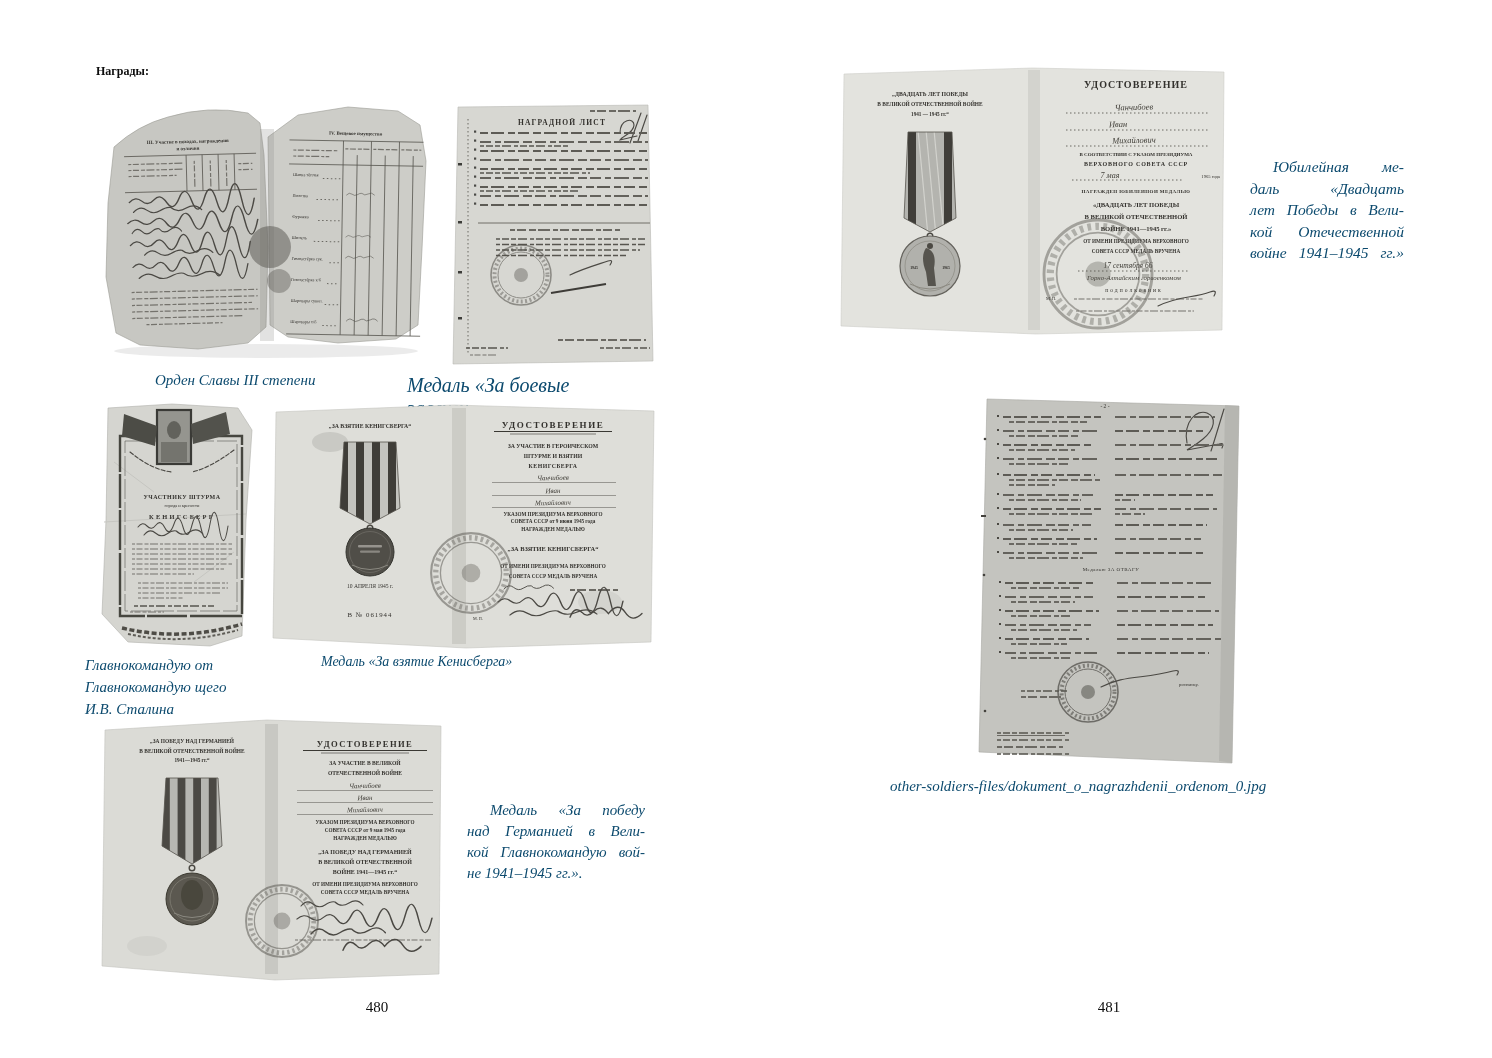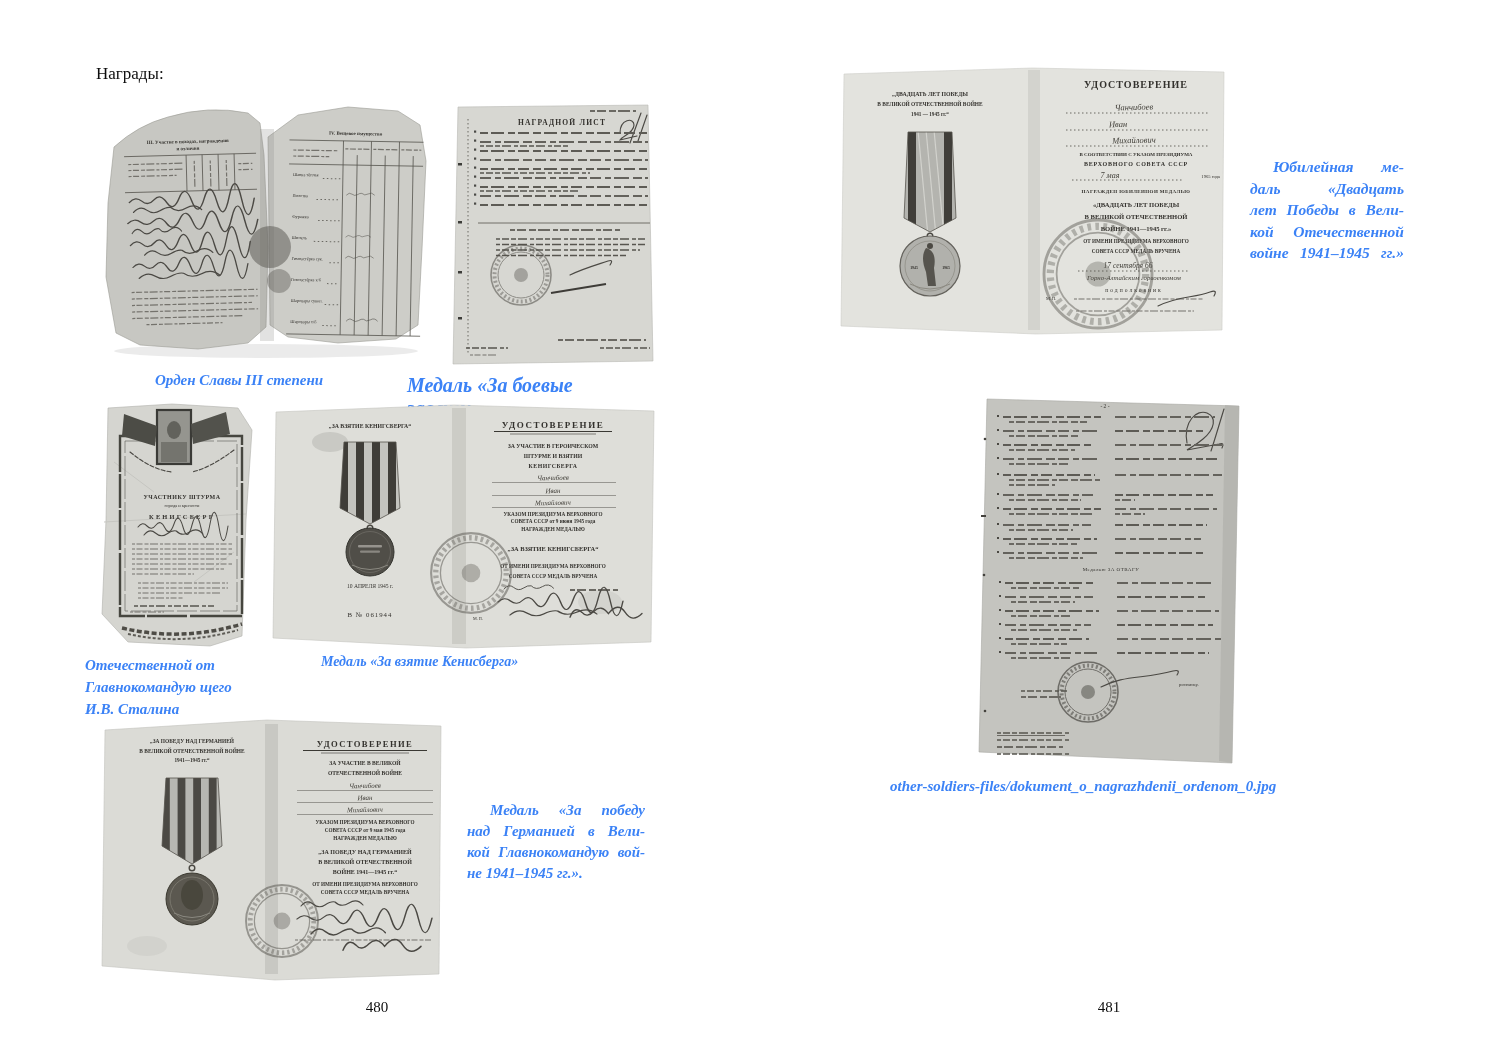--- a/index.html
+++ b/index.html
@@ -1,25 +1,25 @@
 <!DOCTYPE html>
 <html><head>
 <meta charset="utf-8">
 <style>
   *{margin:0;padding:0;box-sizing:border-box}
   html,body{width:1492px;height:1058px;background:#ffffff;overflow:hidden}
   body{position:relative;font-family:"Liberation Serif",serif;color:#0d0d0d}
   .photo{position:absolute}
   .photo svg{width:100%;height:100%;display:block;filter:blur(.28px)}
-  .cap{position:absolute;font-family:"Liberation Serif",serif;font-weight:bold;font-style:italic;color:#3b82f6}
+  .cap{position:absolute;font-family:"Liberation Serif",serif;font-weight:normal;font-style:italic;color:#0c4a6e}
   .ctr{text-align:left}
   .jline{text-align:justify;text-align-last:justify}
   .jlast{text-align:left;text-align-last:left}
   .ind{text-indent:23px}
-  .hdr{position:absolute;font-weight:normal;font-size:17px;font-family:"Liberation Serif",serif}
+  .hdr{position:absolute;font-weight:bold;font-size:12px;font-family:"Liberation Serif",serif}
   .pnum{position:absolute;font-size:15px;text-align:center;font-family:"Liberation Serif",serif}
   
   svg text{font-family:"Liberation Serif",serif;fill:#33312d}
   .b{font-weight:bold}
   .m{text-anchor:middle}
   .scr{font-style:italic;fill:#403e38}
   .hw{stroke:#4b4944;stroke-width:1.15;fill:none;stroke-linecap:round}
   .sr{stroke:#55534d;stroke-width:.8}
   .dr{stroke:#6a6862;stroke-width:1;stroke-dasharray:1.5 2.5}
   .tA{stroke:#5d5b55;stroke-width:2.2;stroke-dasharray:8 3 13 4 7 3 11 4}
@@ -297,21 +297,21 @@
       <line x1="300" y1="188" x2="350" y2="188" class="tC"></line>
       <use href="#sqa" class="hw" transform="translate(228,200) scale(1.25 1)"></use>
       <use href="#sqb" class="hw" transform="translate(240,213) scale(1.4 1)"></use>
       <text x="203" y="218" font-size="4.2">М. П.</text>
       <use href="#sqc" class="hw" transform="translate(300,214) scale(1.2)" stroke-width="1.6"></use>
       <use href="#stampg" transform="translate(201,171) scale(1.33)" style="color:#55534d" opacity=".5"></use>
     </svg>
   </div>
 
   <div class="cap ctr" style="left:85px;top:654px;width:166px;font-size:15px;line-height:22px">
-    <div>Отечественной от</div>
+    <div>Главнокомандую от</div>
     <div>Главнокомандую щего</div>
     <div>И.В. Сталина</div>
   </div>
   <div class="cap ctr" style="left:321px;top:654px;width:244px;font-size:14px">Медаль «За взятие Кенисберга»</div>
 
   <div class="photo" style="left:97px;top:716px;width:350px;height:268px">
     <svg viewBox="0 0 350 268">
       <path d="M8,14 L170,4 L344,10 L342,258 L178,264 L5,250 Z" fill="#dbdbd6" stroke="#c2c2bd" stroke-width=".6"></path>
       <rect x="168" y="8" width="13" height="250" fill="#b5b5b0" opacity=".5"></rect>
       <ellipse cx="50" cy="230" rx="20" ry="10" fill="#cfcfca" opacity=".8"></ellipse>

